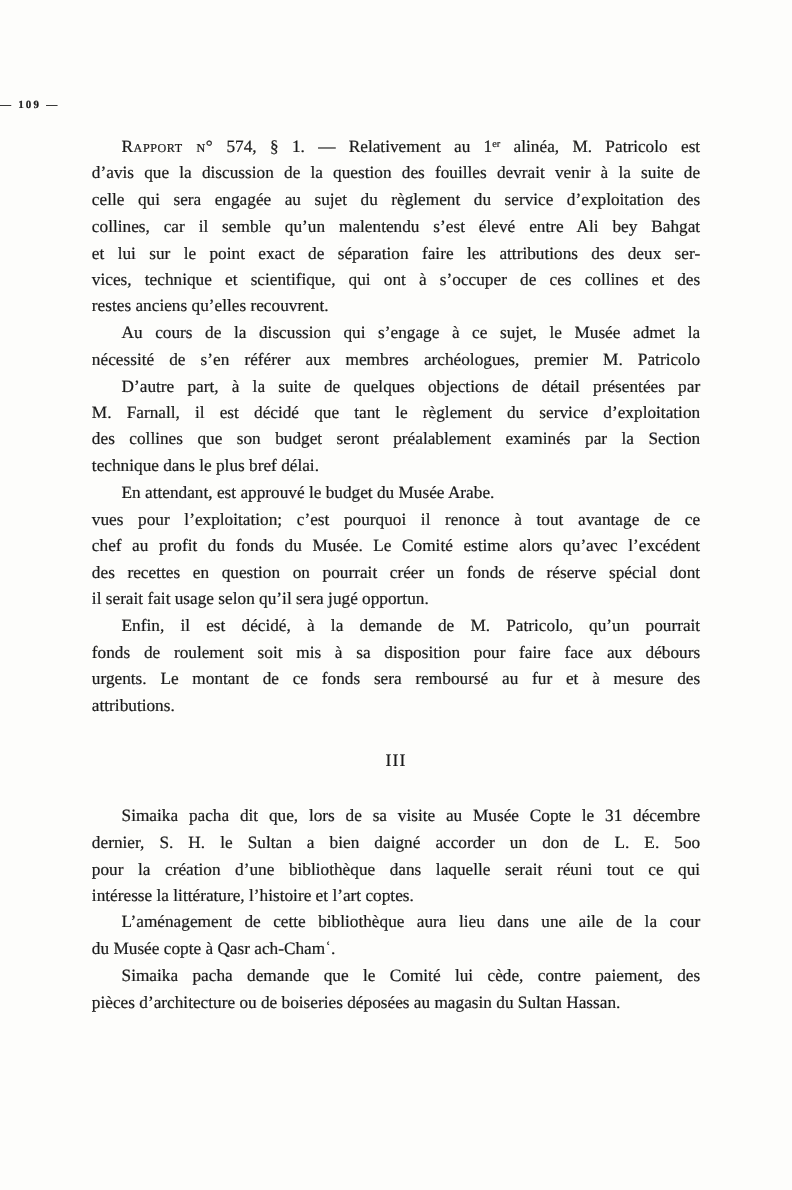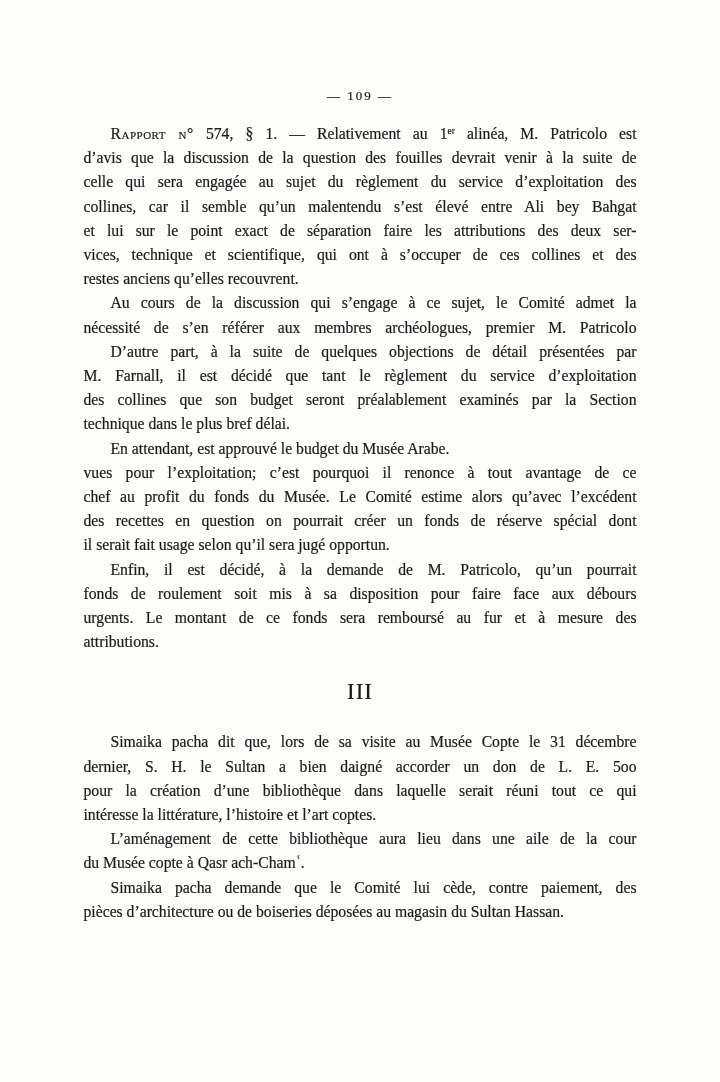--- a/index.html
+++ b/index.html
@@ -3,32 +3,33 @@
 <meta charset="utf-8">
 <style>
   html,body{margin:0;padding:0;background:#e8e8e8;}
   .page{
     width:720px;height:1082px;background:#fdfdfb;box-sizing:border-box;
     padding-top:86px;margin:0 auto;position:relative;overflow:hidden;
     font-family:"Liberation Serif","DejaVu Serif",serif;color:#1b1b1b;
     -webkit-text-stroke:0.2px #1b1b1b;
   }
   .pagenum{
-    text-align:center;font-size:13px;line-height:20px;letter-spacing:2px;
+    font-size:10px;line-height:20px;letter-spacing:2px;
     margin-bottom:16px;
+    font-weight:bold;
   }
   .content{width:553px;margin:0 auto;font-size:15.7px;line-height:24.2px;}
   .para{margin:0;}
   .line{min-height:24.2px;}
   .j{text-align:justify;text-align-last:justify;}
   .last{text-align:left;text-align-last:left;}
   .first{text-indent:27px;}
   .sc{font-variant:small-caps;letter-spacing:0.5px;}
   sup{font-size:60%;vertical-align:0.5em;line-height:0;}
-  .heading{text-align:center;font-size:23px;line-height:24px;margin:26px 0 26px 0;letter-spacing:1px;}
+  .heading{text-align:center;font-size:16px;line-height:24px;margin:26px 0 26px 0;letter-spacing:1px;}
 </style>
 </head>
 <body>
 
 <div class="page">
 
   <div class="pagenum">— 109 —</div>
 
   <div class="content">
 
@@ -36,21 +37,21 @@
       <div class="line first j"><span class="sc">Rapport n°</span><span> 574, § 1. — Relativement au 1</span><sup>er</sup><span> alinéa, M. Patricolo est</span></div>
       <div class="line j">d’avis que la discussion de la question des fouilles devrait venir à la suite de</div>
       <div class="line j">celle qui sera engagée au sujet du règlement du service d’exploitation des</div>
       <div class="line j">collines, car il semble qu’un malentendu s’est élevé entre Ali bey Bahgat</div>
       <div class="line j">et lui sur le point exact de séparation faire les attributions des deux ser-</div>
       <div class="line j">vices, technique et scientifique, qui ont à s’occuper de ces collines et des</div>
       <div class="line last">restes anciens qu’elles recouvrent.</div>
     </div>
 
     <div class="para">
-      <div class="line first j">Au cours de la discussion qui s’engage à ce sujet, le Comité admet la</div>
+      <div class="line first j">Au cours de la discussion qui s’engage à ce sujet, le Musée admet la</div>
       <div class="line j">nécessité de s’en référer aux membres archéologues, premier M. Patricolo</div>
     </div>
 
     <div class="para">
       <div class="line first j">D’autre part, à la suite de quelques objections de détail présentées par</div>
       <div class="line j">M. Farnall, il est décidé que tant le règlement du service d’exploitation</div>
       <div class="line j">des collines que son budget seront préalablement examinés par la Section</div>
       <div class="line last">technique dans le plus bref délai.</div>
     </div>
 

